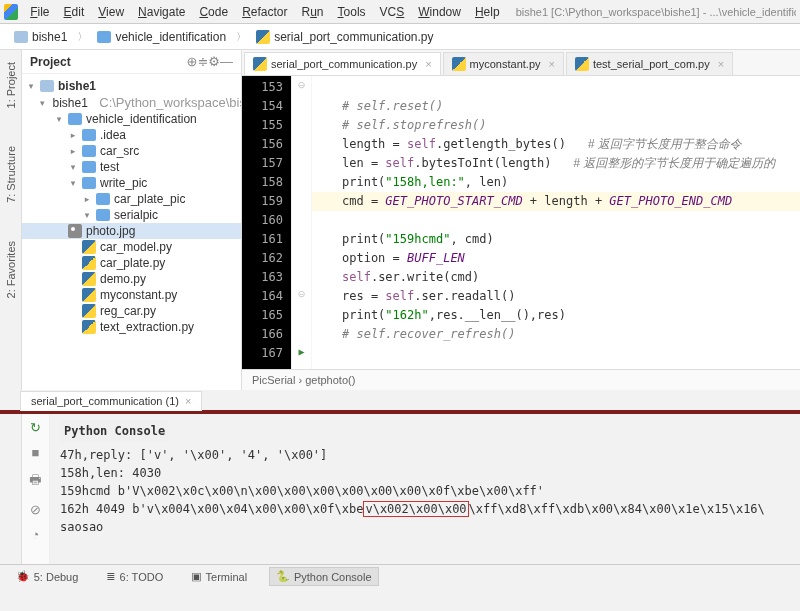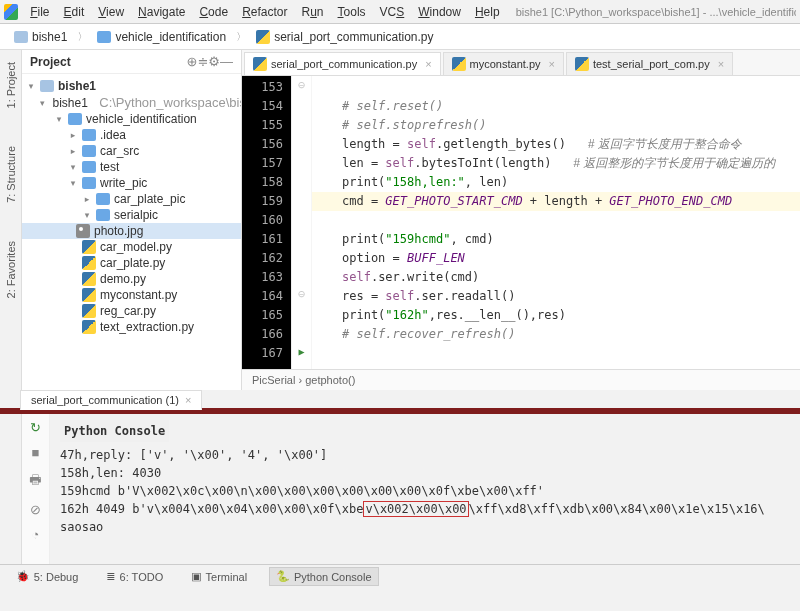--- a/index.html
+++ b/index.html
@@ -20,41 +20,41 @@
 .left-tab { writing-mode: vertical-rl; transform: rotate(180deg); font-size: 11px; color: #555; padding: 4px 2px; }
 .project-panel { width: 220px; background: #fff; border-right: 1px solid #ddd; display: flex; flex-direction: column; }
 .project-header { display: flex; align-items: center; padding: 4px 8px; border-bottom: 1px solid #eee; gap: 0; }
 .project-header .title { font-weight: bold; flex: 1; }
 .project-header .ctrl { color: #888; cursor: pointer; font-size: 13px; }
 .tree { flex: 1; overflow: auto; padding: 4px 0; font-size: 12px; }
 .tree-row { display: flex; align-items: center; gap: 4px; padding: 1px 4px; white-space: nowrap; cursor: default; }
 .tree-row.sel { background: #d5e5f6; }
 .tree-row .arrow { width: 10px; color: #888; font-size: 9px; text-align: center; }
 .tree-row .gray { color: #999; font-size: 13px; }
-.indent0 { padding-left: 4px; } .indent1 { padding-left: 18px; } .indent2 { padding-left: 32px; } .indent3 { padding-left: 46px; } .indent4 { padding-left: 60px; } .indent5 { padding-left: 40px; }
+.indent0 { padding-left: 4px; } .indent1 { padding-left: 18px; } .indent2 { padding-left: 32px; } .indent3 { padding-left: 46px; } .indent4 { padding-left: 60px; } .indent5 { padding-left: 32px; }
 .jpg-ico { width: 14px; height: 14px; background: #8a8a8a; display: inline-block; border-radius: 2px; position: relative; }
 .jpg-ico::after { content: ''; position: absolute; top: 3px; left: 3px; width: 4px; height: 4px; background: #fff; border-radius: 50%; }
 .editor-area { flex: 1; display: flex; flex-direction: column; background: #fff; overflow: hidden; }
 .editor-tabs { display: flex; border-bottom: 1px solid #ddd; background: #f7f7f7; height: 26px; align-items: flex-end; }
 .ed-tab { display: flex; align-items: center; gap: 4px; padding: 4px 8px; border: 1px solid #ddd; border-bottom: none; background: #f0f0f0; font-size: 11px; margin-left: 2px; cursor: default; }
 .ed-tab.active { background: #fff; }
 .ed-tab .close { color: #aaa; margin-left: 4px; }
 .code-area { flex: 1; display: flex; font-family: "Consolas", monospace; font-size: 12px; overflow: hidden; background: #fff; }
 .gutter { width: 50px; text-align: right; color: #aaa; padding: 2px 8px 2px 2px; background: #000000; border-right: 1px solid #eee; line-height: 19px; }
 .gutter-extra { width: 20px; background: #fff; border-right: 1px solid #f5f5f5; line-height: 19px; text-align: center; color: #ccc; }
 .code { flex: 1; padding: 2px 0 2px 30px; line-height: 19px; white-space: pre; overflow: hidden; }
 .code .line { height: 19px; }
 .code .hl { background: #fffae3; display: block; margin-left: -30px; padding-left: 30px; }
 .c-com { color: #808080; font-style: italic; }
 .c-str { color: #008000; }
 .c-self { color: #94558d; }
 .c-const { color: #660e7a; font-style: italic; }
 .c-cjk { font-family: "Microsoft YaHei", sans-serif; }
 .breadcrumb { border-top: 1px solid #ddd; padding: 4px 10px; font-size: 11px; color: #666; background: #fafafa; }
-.bottom-tabs-strip { height: 24px; background: #f2f2f2; border-top: 1px solid transparent; border-bottom: 6px solid #7f1d1d; display: flex; align-items: center; padding-left: 20px; }
+.bottom-tabs-strip { height: 24px; background: #f2f2f2; border-top: 1px solid transparent; border-bottom: 4px solid #7f1d1d; display: flex; align-items: center; padding-left: 20px; }
 .bottom-tab-label { background: #fff; border: 1px solid #ddd; border-bottom: 1px solid #fff; padding: 3px 10px; font-size: 11px; display: flex; align-items: center; gap: 6px; }
 .bottom-tab-label .close { color: #aaa; }
 .console-area { display: flex; height: 150px; }
 .console-left { width: 22px; background: #f2f2f2; border-right: 1px solid #ddd; }
 .console-tools { width: 28px; background: #fafafa; border-right: 1px solid #eee; display: flex; flex-direction: column; align-items: center; padding-top: 6px; gap: 10px; color: #7a7; }
 .console-tools .tool { color: #888; font-size: 13px; }
 .console-tools .green { color: #3a8a3a; }
 .console-body { flex: 1; padding: 6px 10px; font-family: "Consolas", monospace; font-size: 12px; line-height: 18px; color: #333; overflow: hidden; }
 .console-body .title-row { font-weight: bold; background: #f0f0f0; padding: 2px 4px; margin-bottom: 4px; display: inline-block; }
 .console-body .row { white-space: nowrap; }

